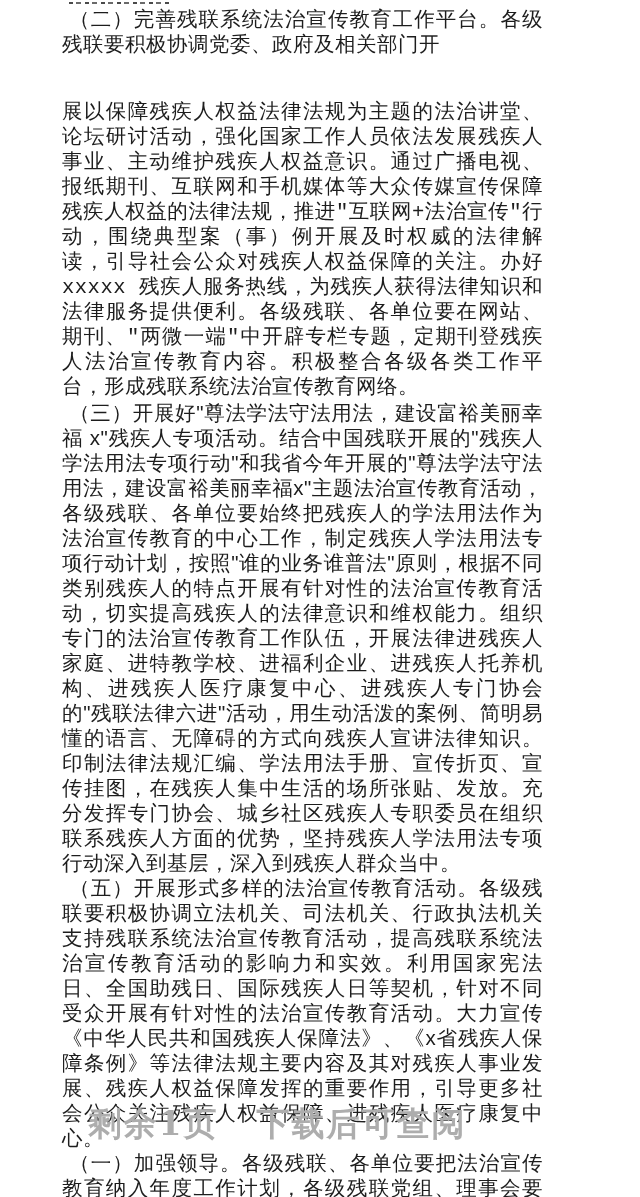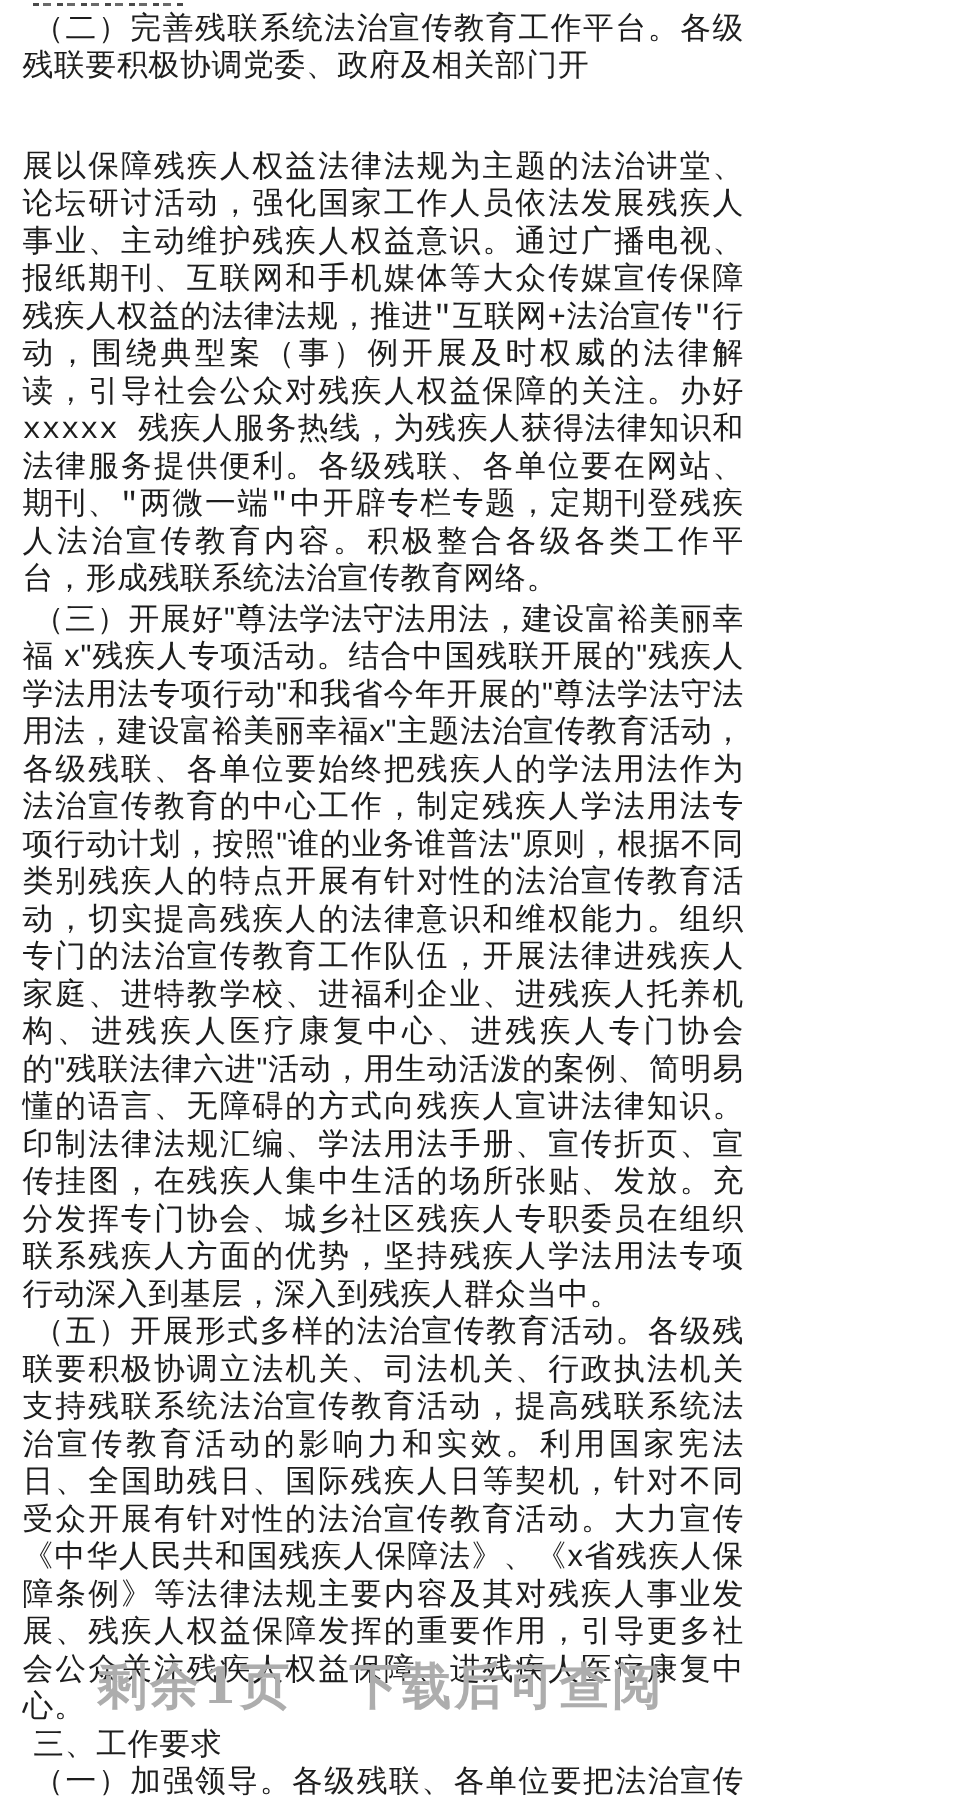--- a/index.html
+++ b/index.html
@@ -7,20 +7,21 @@
     padding: 0;
     background: #ffffff;
   }
   .page {
     position: relative;
     width: 508px;
     height: 1197px;
     background: #ffffff;
     overflow: hidden;
     font-family: "Liberation Sans", sans-serif;
+    padding-left: 47px;
   }
   .doc-body {
     padding: 0 12px 0 15px;
     font-size: 20.5px;
     line-height: 25px;
     color: #1d1d1d;
     text-align: justify;
     letter-spacing: 0.5px;
   }
   .doc-body p {
@@ -81,21 +82,20 @@
   <div class="clipped-line">
     <span class="strokes"></span>
   </div>
 
   <div class="doc-body" id="doc-body">
       <p class="para-indent">（二）完善残联系统法治宣传教育工作平台。各级残联要积极协调党委、政府及相关部门开</p>
       <div class="page-gap"></div>
       <p class="para-continuation">展以保障残疾人权益法律法规为主题的法治讲堂、论坛研讨活动，强化国家工作人员依法发展残疾人事业、主动维护残疾人权益意识。通过广播电视、报纸期刊、互联网和手机媒体等大众传媒宣传保障残疾人权益的法律法规，推进"互联网+法治宣传"行动，围绕典型案（事）例开展及时权威的法律解读，引导社会公众对残疾人权益保障的关注。办好 xxxxx 残疾人服务热线，为残疾人获得法律知识和法律服务提供便利。各级残联、各单位要在网站、期刊、"两微一端"中开辟专栏专题，定期刊登残疾人法治宣传教育内容。积极整合各级各类工作平台，形成残联系统法治宣传教育网络。</p>
       <p class="para-indent">（三）开展好"尊法学法守法用法，建设富裕美丽幸福 x"残疾人专项活动。结合中国残联开展的"残疾人学法用法专项行动"和我省今年开展的"尊法学法守法用法，建设富裕美丽幸福x"主题法治宣传教育活动，各级残联、各单位要始终把残疾人的学法用法作为法治宣传教育的中心工作，制定残疾人学法用法专项行动计划，按照"谁的业务谁普法"原则，根据不同类别残疾人的特点开展有针对性的法治宣传教育活动，切实提高残疾人的法律意识和维权能力。组织专门的法治宣传教育工作队伍，开展法律进残疾人家庭、进特教学校、进福利企业、进残疾人托养机构、进残疾人医疗康复中心、进残疾人专门协会的"残联法律六进"活动，用生动活泼的案例、简明易懂的语言、无障碍的方式向残疾人宣讲法律知识。印制法律法规汇编、学法用法手册、宣传折页、宣传挂图，在残疾人集中生活的场所张贴、发放。充分发挥专门协会、城乡社区残疾人专职委员在组织联系残疾人方面的优势，坚持残疾人学法用法专项行动深入到基层，深入到残疾人群众当中。</p>
       <p class="para-indent">（五）开展形式多样的法治宣传教育活动。各级残联要积极协调立法机关、司法机关、行政执法机关支持残联系统法治宣传教育活动，提高残联系统法治宣传教育活动的影响力和实效。利用国家宪法日、全国助残日、国际残疾人日等契机，针对不同受众开展有针对性的法治宣传教育活动。大力宣传《中华人民共和国残疾人保障法》、《x省残疾人保障条例》等法律法规主要内容及其对残疾人事业发展、残疾人权益保障发挥的重要作用，引导更多社会公众关注残疾人权益保障、进残疾人医疗康复中心。</p>
-      <p class="para-heading">三、工作要求</p>
       <p class="para-indent">（一）加强领导。各级残联、各单位要把法治宣传教育纳入年度工作计划，各级残联党组、理事会要定期听取法治宣传教育工作情况汇报，及时研究解决法治宣传教育工作中的重大问题，把法治宣传教育纳入绩效考核内容。各级残联要建立法治宣传教育工作领导小组，明确具体工作部门和责任人，定期召开会议、听取汇报、开展检查，切实解决法治宣传教育人员配备、工作条件等方面遇到的实际问题。</p>
     </div>
 
   <div class="watermark">
     <span>剩余1页</span><span class="download-hint">下载后可查阅</span>
   </div>
 
 </div>
 
 </body></html>

